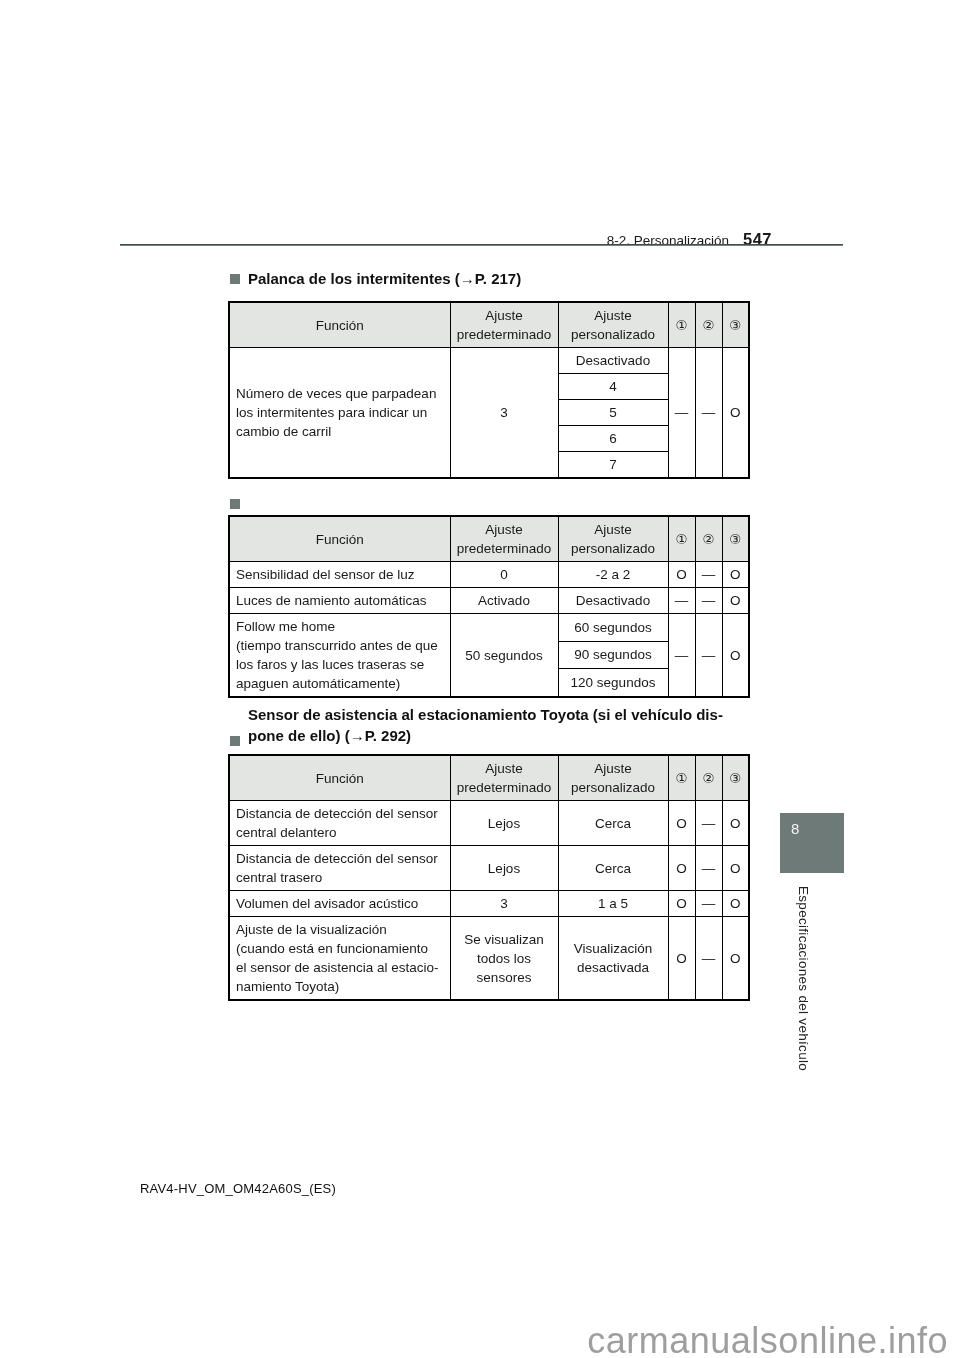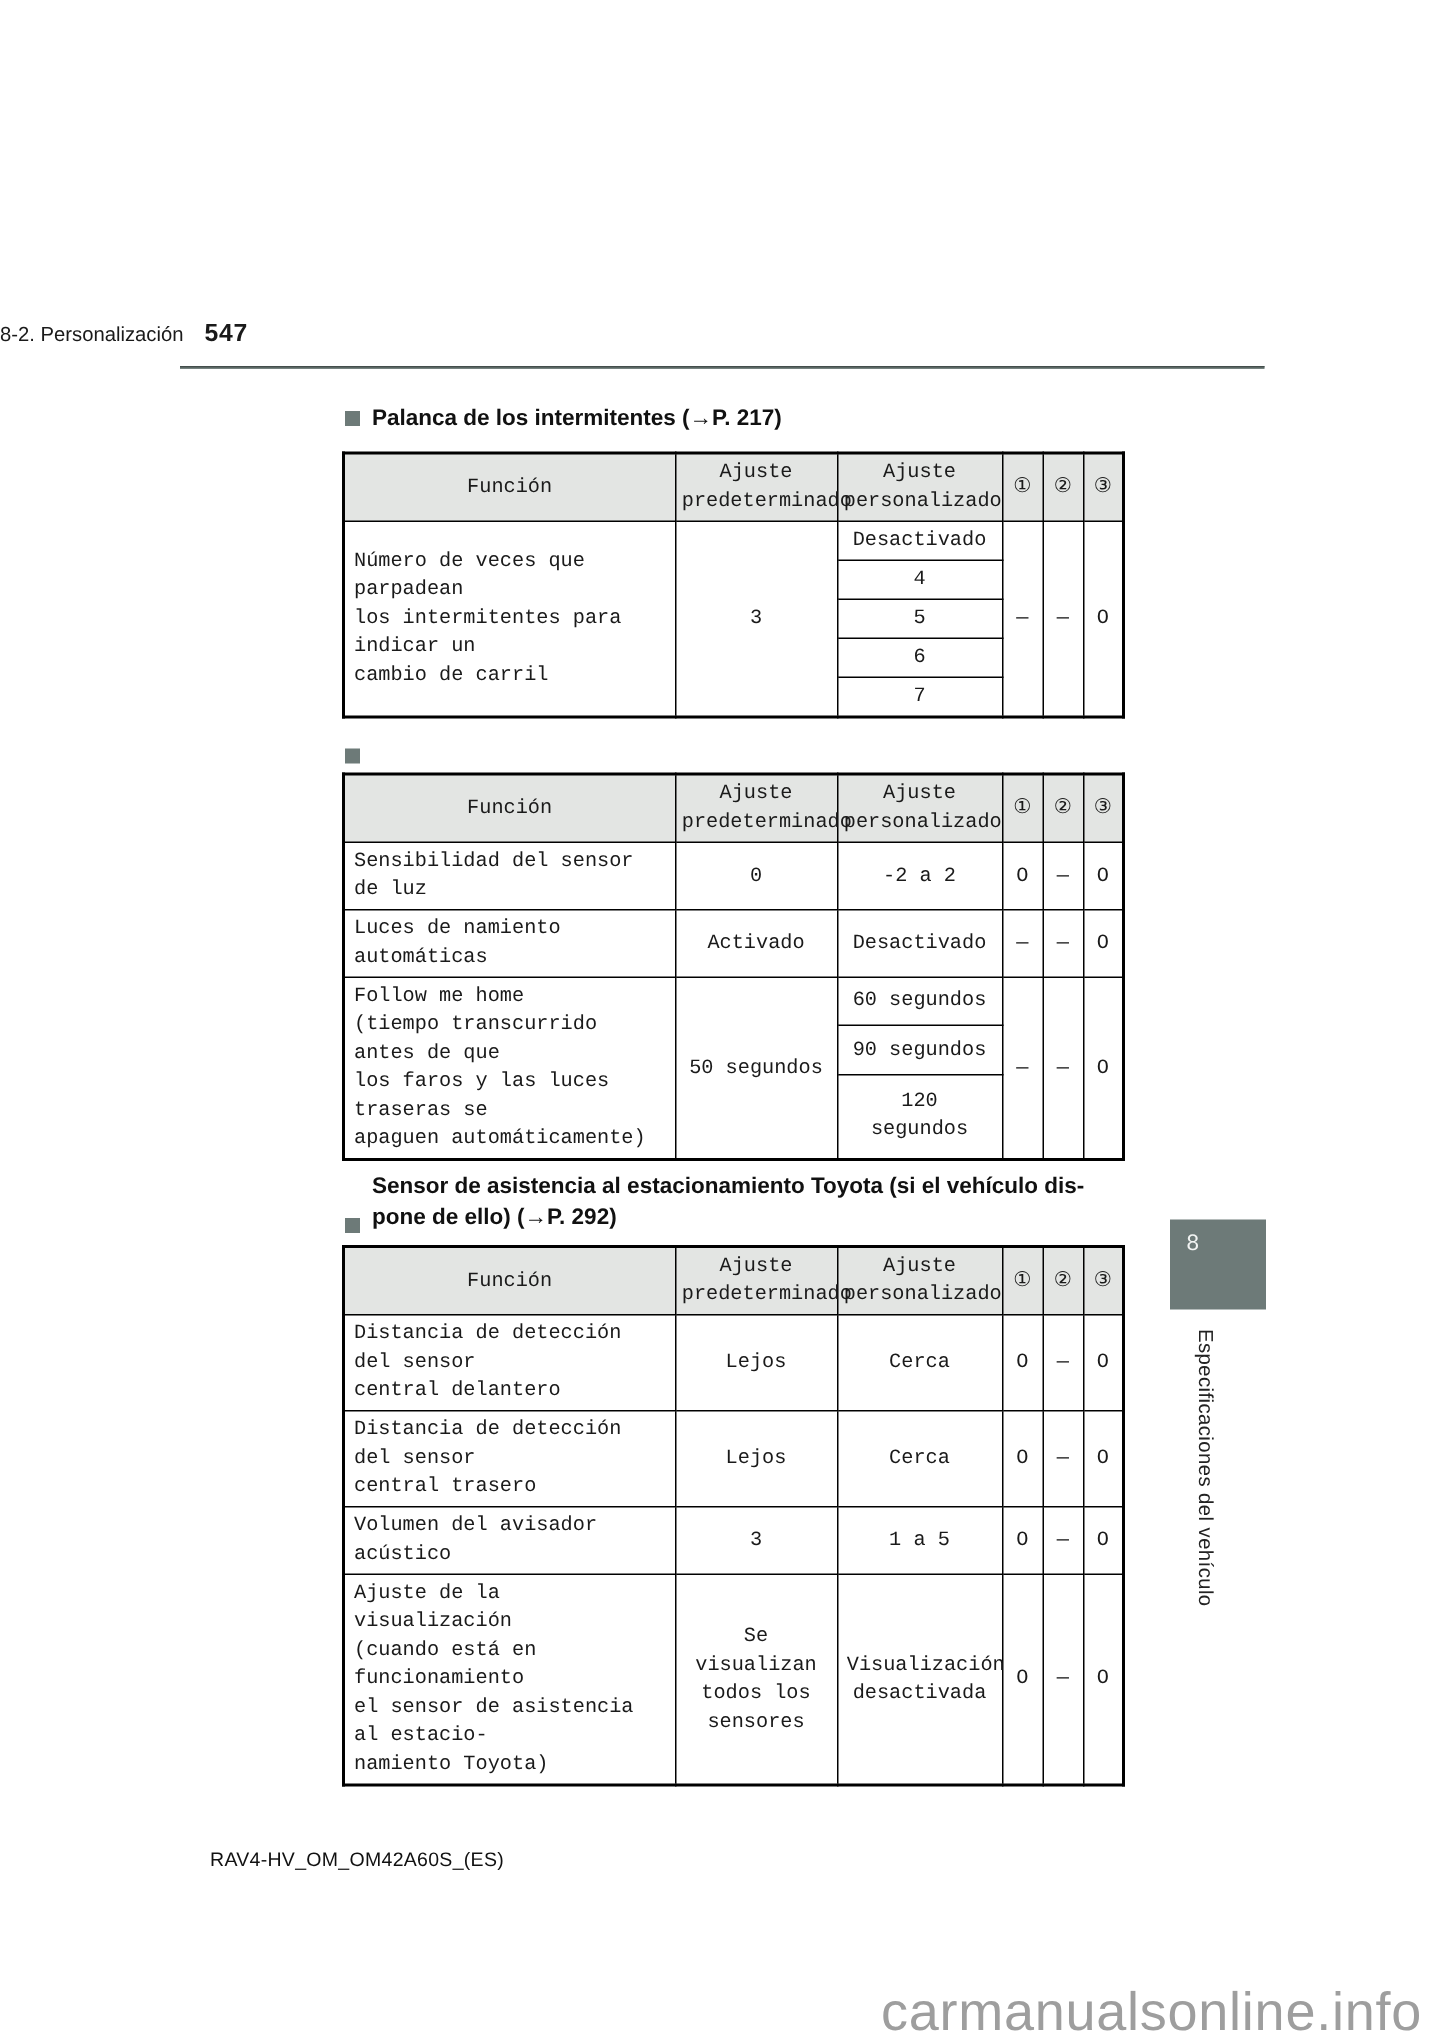--- a/index.html
+++ b/index.html
@@ -2,54 +2,54 @@
 <html><head>
 <meta charset="utf-8">
 <style>
   * { margin:0; padding:0; box-sizing:border-box; }
   html,body { background:#ffffff; }
   .page {
     position:relative; width:960px; height:1358px; background:#ffffff;
     font-family:"Liberation Sans","DejaVu Sans",sans-serif; color:#1a1a1a; overflow:hidden;
   }
   
-  .page-header { position:absolute; top:213px; left:0; width:772px; text-align:left; white-space:nowrap; }
+  .page-header { position:absolute; top:230px; left:0; width:772px; text-align:right; white-space:nowrap; }
   .chapter-ref { font-size:13.5px; color:#1a1a1a; }
   .page-number { font-size:16.5px; font-weight:bold; margin-left:14px; letter-spacing:0.5px; }
   .header-rule { position:absolute; left:120px; top:244px; width:723px; height:2px;
                  background:#75827f; border-top:1px solid #434d4b; }
   
   .content { position:absolute; left:228px; top:268px; width:520px; }
   .section { display:flex; font-weight:bold; font-size:15px; line-height:21px; color:#111; }
   .section .bullet { width:10px; height:10px; background:#6d7a78; margin:6px 8px 0 2px; flex:none; }
   .section-title span { display:block; }
   .sec-2 { margin-top:14px; }
   .sec-3 { margin-top:6px;align-items:flex-end; }
   .table-host.t1 { margin-top:12px; }
   .table-host.t2 { margin-top:6px; }
   .table-host.t3 { margin-top:8px; }
   
   table.spec-table { border-collapse:collapse; table-layout:fixed; width:520px;
-                     border:2px solid #000; font-size:13.5px;font-family:Liberation Mono, monospace; }
+                     border:2px solid #000; font-size:13.5px; }
   .spec-table th, .spec-table td { border:1px solid #000; line-height:19px; vertical-align:middle; }
   .spec-table th { background:#e3e5e3; font-weight:normal; text-align:center; padding:3px 4px; }
   .spec-table td { padding:3px 6px; }
   .col-funcion { width:221px; }
   .col-pre { width:108px; }
   .col-per { width:110px; }
   .col-mark { width:27px; }
   .cell-funcion { text-align:left;margin-top:36px; }
   .cell-pre, .cell-per, .cell-mark { text-align:center; padding:3px 3px; }
   
   .chapter-tab { position:absolute; left:780px; top:813px; width:64px; height:60px;
                  background:#6d7a78; color:#f2f4f3; font-size:15px; padding:7px 0 0 11px; }
   .vertical-label { position:absolute; left:796px; top:886px; writing-mode:vertical-rl;
                     font-size:13.5px; color:#222; letter-spacing:0.3px; }
   
-  .footer-code { position:absolute; left:140px; top:1232px; font-size:13px; color:#111; letter-spacing:0.2px; }
+  .footer-code { position:absolute; left:140px; top:1181px; font-size:13px; color:#111; letter-spacing:0.2px; }
   .watermark { position:absolute; right:12px; top:1320px; font-size:36px; color:#9e9e9e; letter-spacing:0.5px; }
 </style>
 </head>
 <body>
 
 <div class="page">
 
   <div class="page-header">
     <span class="chapter-ref">8-2. Personalización</span><span class="page-number">547</span>
   </div>

